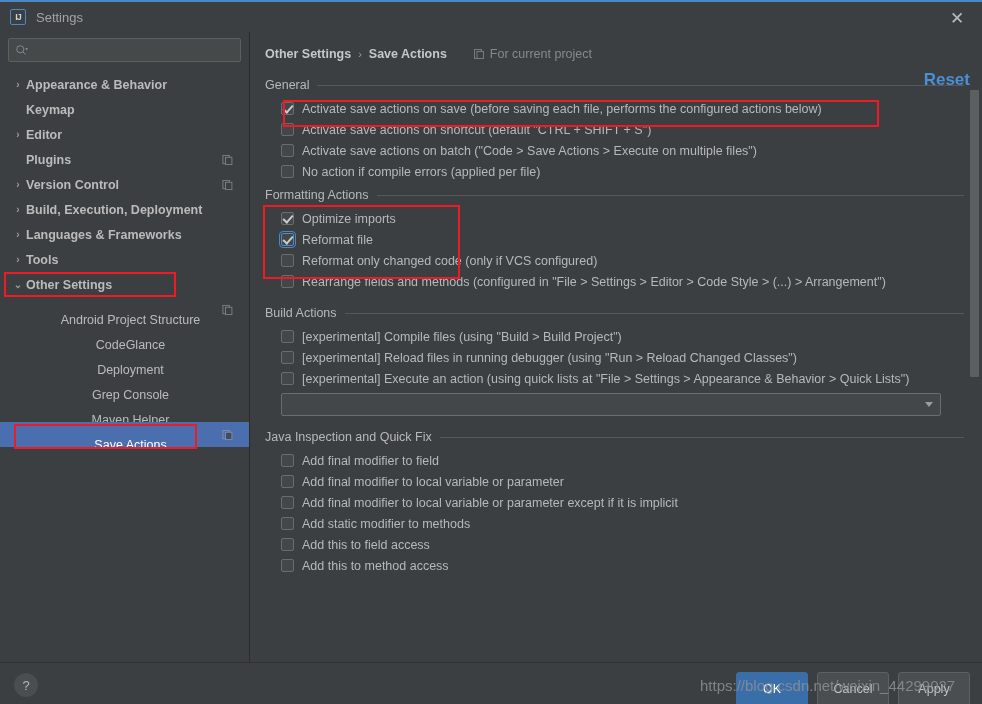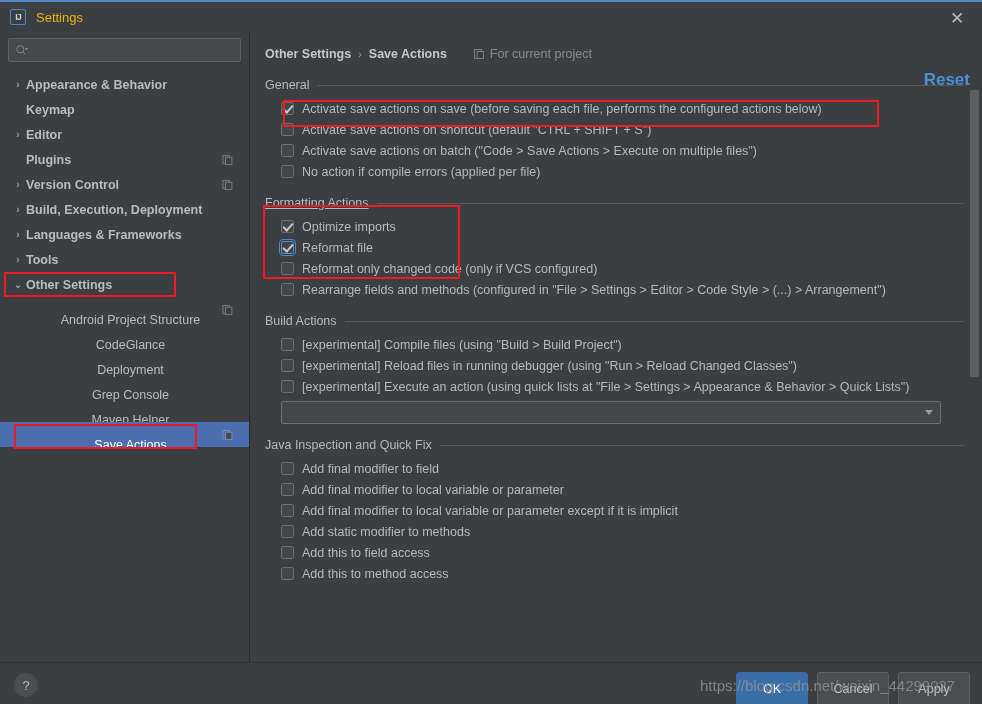--- a/index.html
+++ b/index.html
@@ -25,21 +25,21 @@
   .ij-logo {
     margin-left: 10px; width: 16px; height: 16px;
     background: #3c3f41;
     border: 1px solid #4a88c7;
     border-radius: 2px;
     display: flex; align-items: center; justify-content: center;
     font-size: 9px; font-weight: bold; color: #cfd2d4;
     letter-spacing: -1px;
   }
   .title-text {
-    margin-left: 10px; font-size: 13px; color: #eab308;
+    margin-left: 10px; font-size: 13px; color: #a3a3a3;
   }
   .close-btn {
     position: absolute; right: 14px; top: 5px;
     width: 22px; height: 22px;
     display: flex; align-items: center; justify-content: center;
     color: #b8bbbd; font-size: 17px; line-height: 1;
     cursor: default;
   }
 
   
@@ -332,21 +332,21 @@
           <span>Activate save actions on shortcut (default "CTRL + SHIFT + S")</span>
         </div>
         <div class="cb-row">
           <span class="cb"></span>
           <span>Activate save actions on batch ("Code &gt; Save Actions &gt; Execute on multiple files")</span>
         </div>
         <div class="cb-row">
           <span class="cb"></span>
           <span>No action if compile errors (applied per file)</span>
         </div>
-        <div class="group-header" style="margin-top: 14px; text-decoration: underline;">
+        <div class="group-header" style="margin-top: 6px;">
           <span>Formatting Actions</span>
           <span class="line"></span>
         </div>
         <div style="height: 6px;"></div>
         <div class="cb-row">
           <span class="cb checked"></span>
           <span>Optimize imports</span>
         </div>
         <div class="cb-row">
           <span class="cb checked focused"></span>

